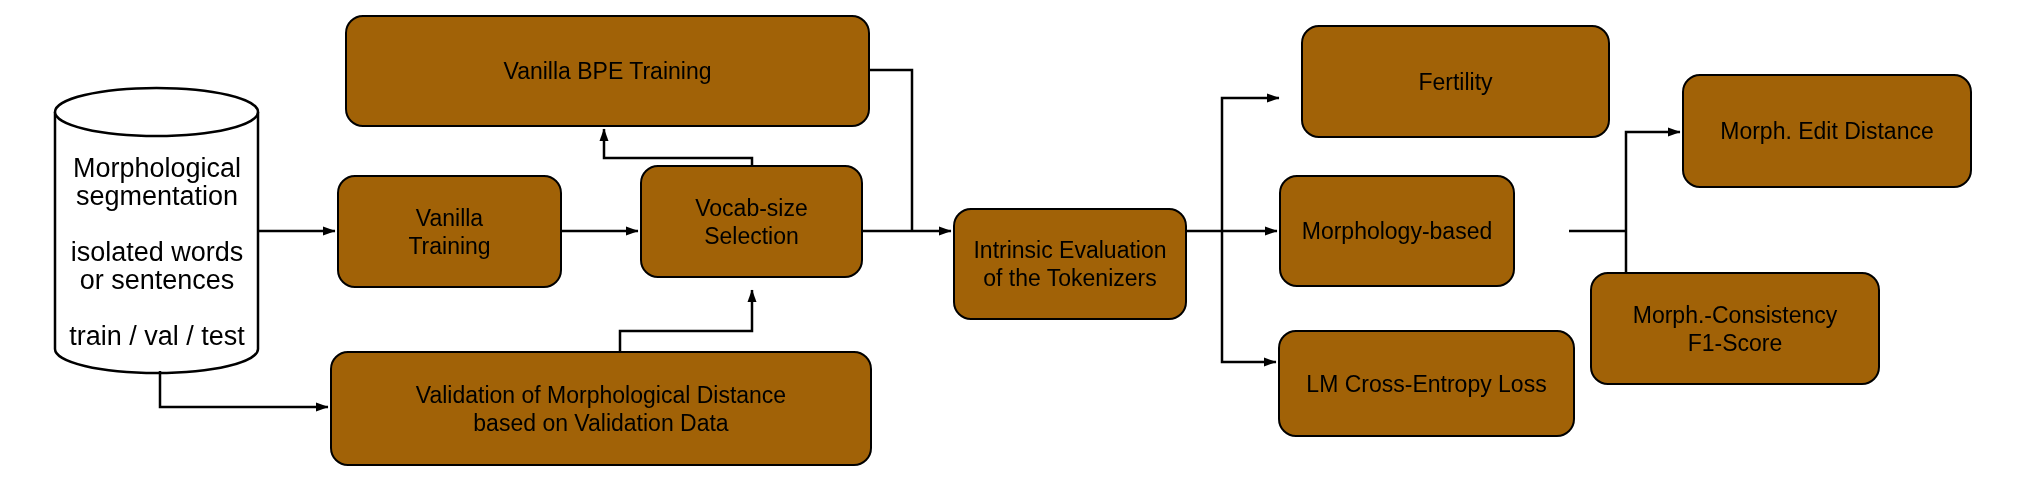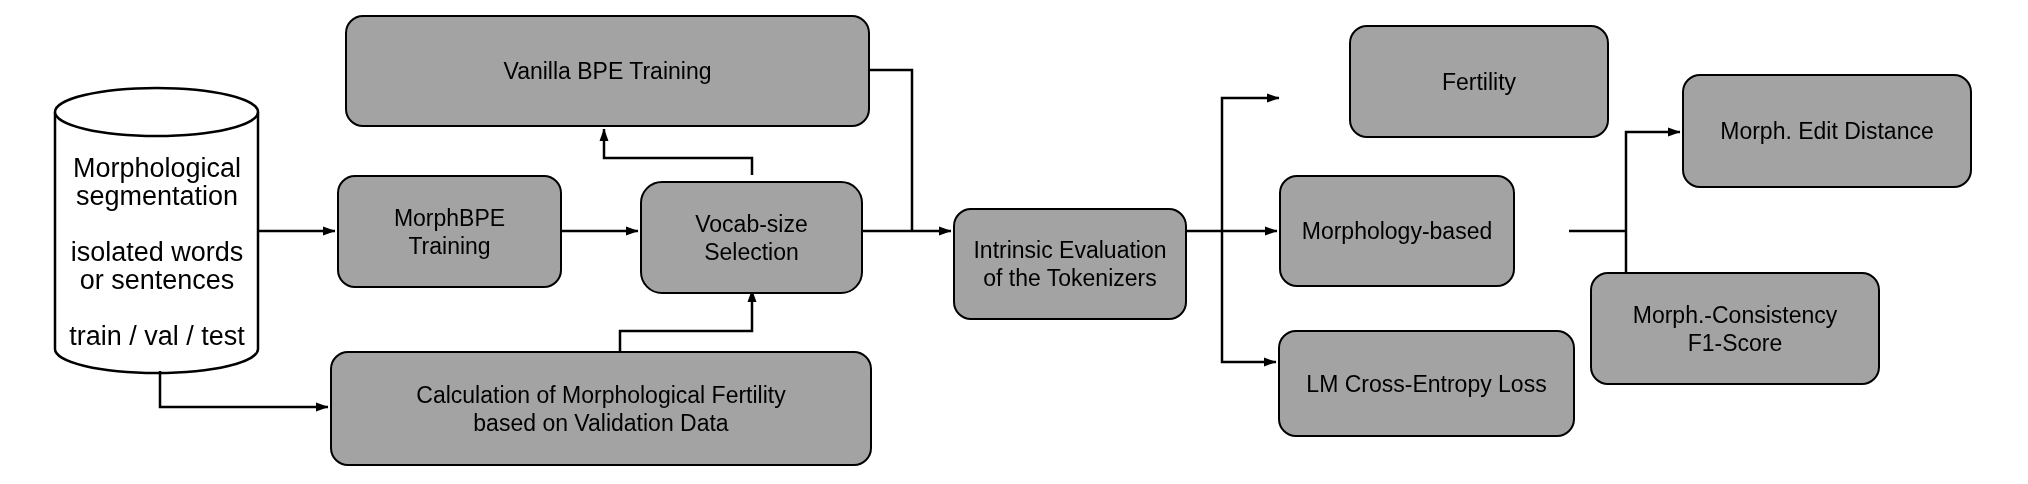--- a/index.html
+++ b/index.html
@@ -24,21 +24,21 @@
   svg.wires path, svg.wires ellipse {
     fill: none;
     stroke: #000000;
     stroke-width: 2.5;
   }
   .node {
     position: absolute;
     box-sizing: border-box;
     border: 2.5px solid #000000;
     border-radius: 18px;
-    background: #a3a3a3;
+    background: #a16207;
     display: flex;
     align-items: center;
     justify-content: center;
     text-align: center;
     font-size: 23px;
     line-height: 28px;
     white-space: pre-line;
   }
   .cyl-label {
     position: absolute;
@@ -93,40 +93,40 @@
 isolated words
 or sentences
 
 train / val / test</div>
 
   <div class="node" style="left:345px; top:15px; width:525px; height:112px;">
     <span>Vanilla BPE Training</span>
   </div>
 
   <div class="node" style="left:337px; top:175px; width:225px; height:113px;">
-    <span>MorphBPE
+    <span>Vanilla
 Training</span>
   </div>
 
-  <div class="node" style="left:640px; top:181px; width:223px; height:113px;border-radius:22px;">
+  <div class="node" style="left:640px; top:165px; width:223px; height:113px;">
     <span>Vocab-size
 Selection</span>
   </div>
 
   <div class="node" style="left:330px; top:351px; width:542px; height:115px;">
-    <span>Calculation of Morphological Fertility
+    <span>Validation of Morphological Distance
 based on Validation Data</span>
   </div>
 
   <div class="node" style="left:953px; top:175px; width:234px; height:112px;margin-top:33px;">
     <span>Intrinsic Evaluation
 of the Tokenizers</span>
   </div>
 
-  <div class="node" style="left:1349px; top:25px; width:260px; height:113px;">
+  <div class="node" style="left:1301px; top:25px; width:309px; height:113px;">
     <span>Fertility</span>
   </div>
 
   <div class="node" style="left:1279px; top:175px; width:236px; height:112px;">
     <span>Morphology-based</span>
   </div>
 
   <div class="node" style="left:1682px; top:74px; width:290px; height:114px;">
     <span>Morph. Edit Distance</span>
   </div>

